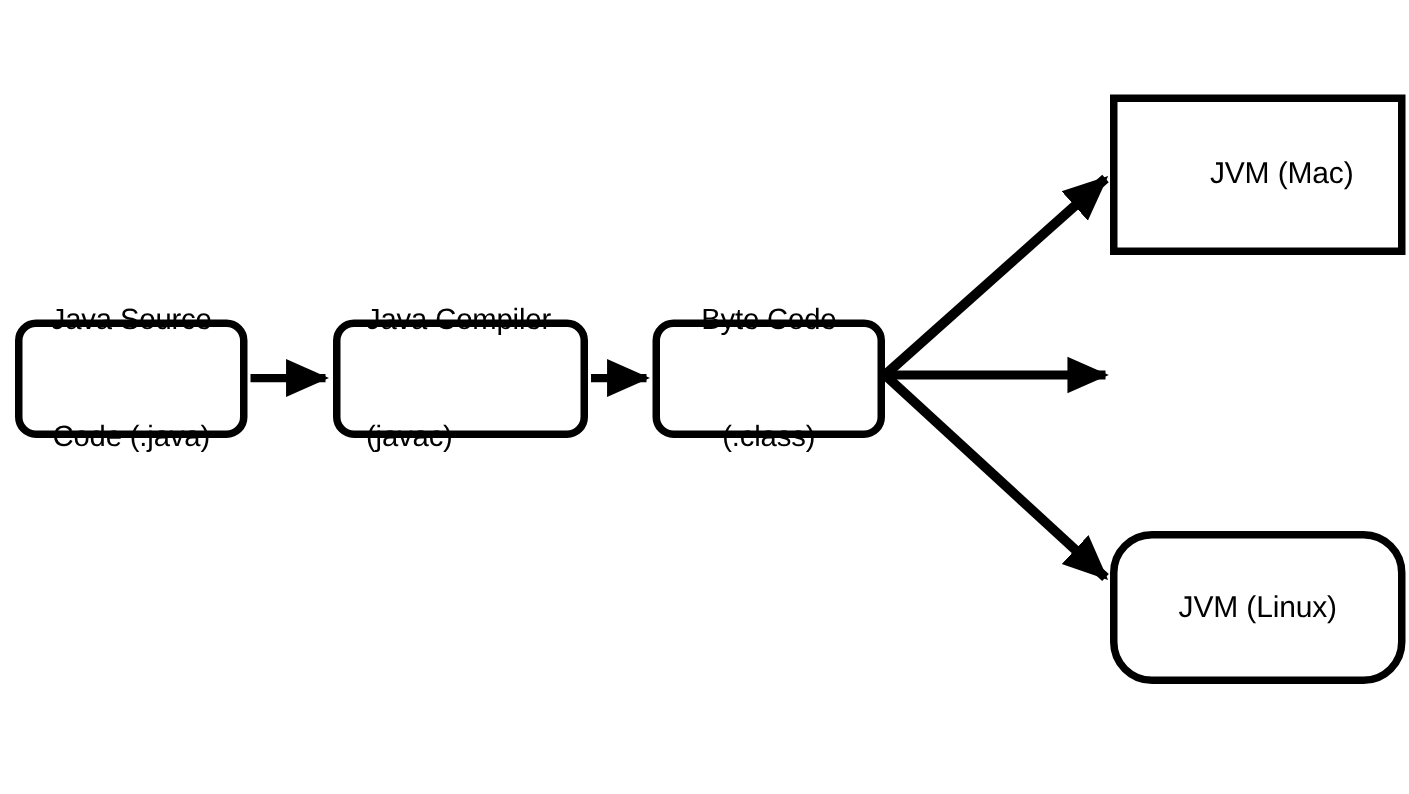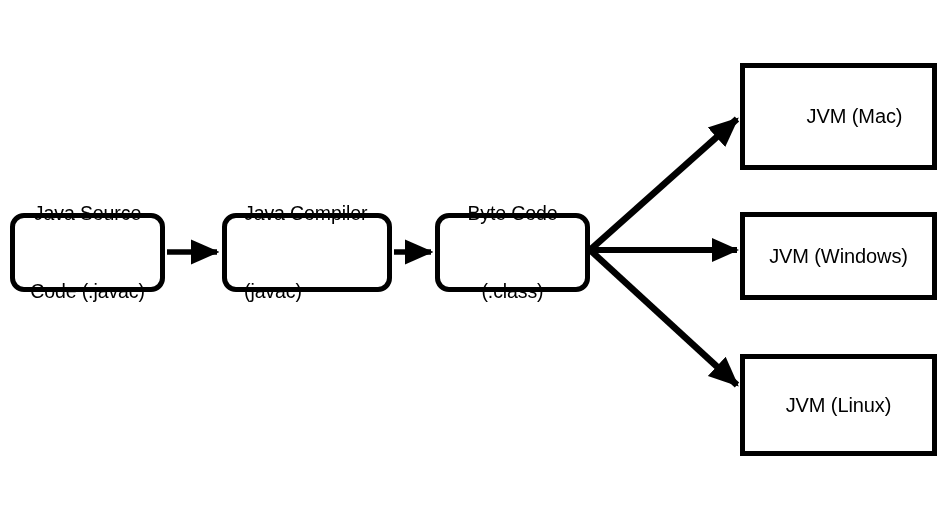--- a/index.html
+++ b/index.html
@@ -63,21 +63,21 @@
     left: 435px; top: 213px; width: 155px; height: 79px;
   }
   
   #node-jvm-mac {
     left: 740px; top: 63px; width: 197px; height: 107px; padding-left: 32px;
   }
   #node-jvm-windows {
     left: 740px; top: 212px; width: 197px; height: 88px;
   }
   #node-jvm-linux {
-    left: 740px; top: 354px; width: 197px; height: 102px;
+    left: 740px; top: 354px; width: 197px; height: 102px; border-radius: 28px;
   }
   .node.sharp .line {
     text-align: center;
     font-size: 20px;
   }
 </style>
 </head>
 <body>
 
 <div id="canvas">
@@ -98,38 +98,35 @@
 
     <line x1="590" y1="250" x2="737" y2="119" stroke="#000000" stroke-width="6.5" marker-end="url(#arrowLg)"></line>
 
     <line x1="590" y1="250" x2="737" y2="250" stroke="#000000" stroke-width="6" marker-end="url(#arrowLg)"></line>
 
     <line x1="590" y1="250" x2="737" y2="385" stroke="#000000" stroke-width="6.5" marker-end="url(#arrowLg)"></line>
   </svg>
 
   <div class="node rounded center" id="node-source">
     <div class="line">Java Source</div>
-    <div class="line">Code (.javac)</div>
+    <div class="line">Code (.java)</div>
   </div>
 
   <div class="node rounded center" id="node-bytecode">
     <div class="line">Byte Code</div>
     <div class="line">(.class)</div>
   </div>
 
   <div class="node rounded left" id="node-compiler">
     <div class="line">Java Compiler</div>
     <div class="line">(javac)</div>
   </div>
 
   <div class="node sharp" id="node-jvm-mac">
     <div class="line">JVM (Mac)</div>
   </div>
 
-  <div class="node sharp" id="node-jvm-windows">
-    <div class="line">JVM (Windows)</div>
-  </div>
 
   <div class="node sharp" id="node-jvm-linux">
     <div class="line">JVM (Linux)</div>
   </div>
 
 </div>
 
 </body></html>

